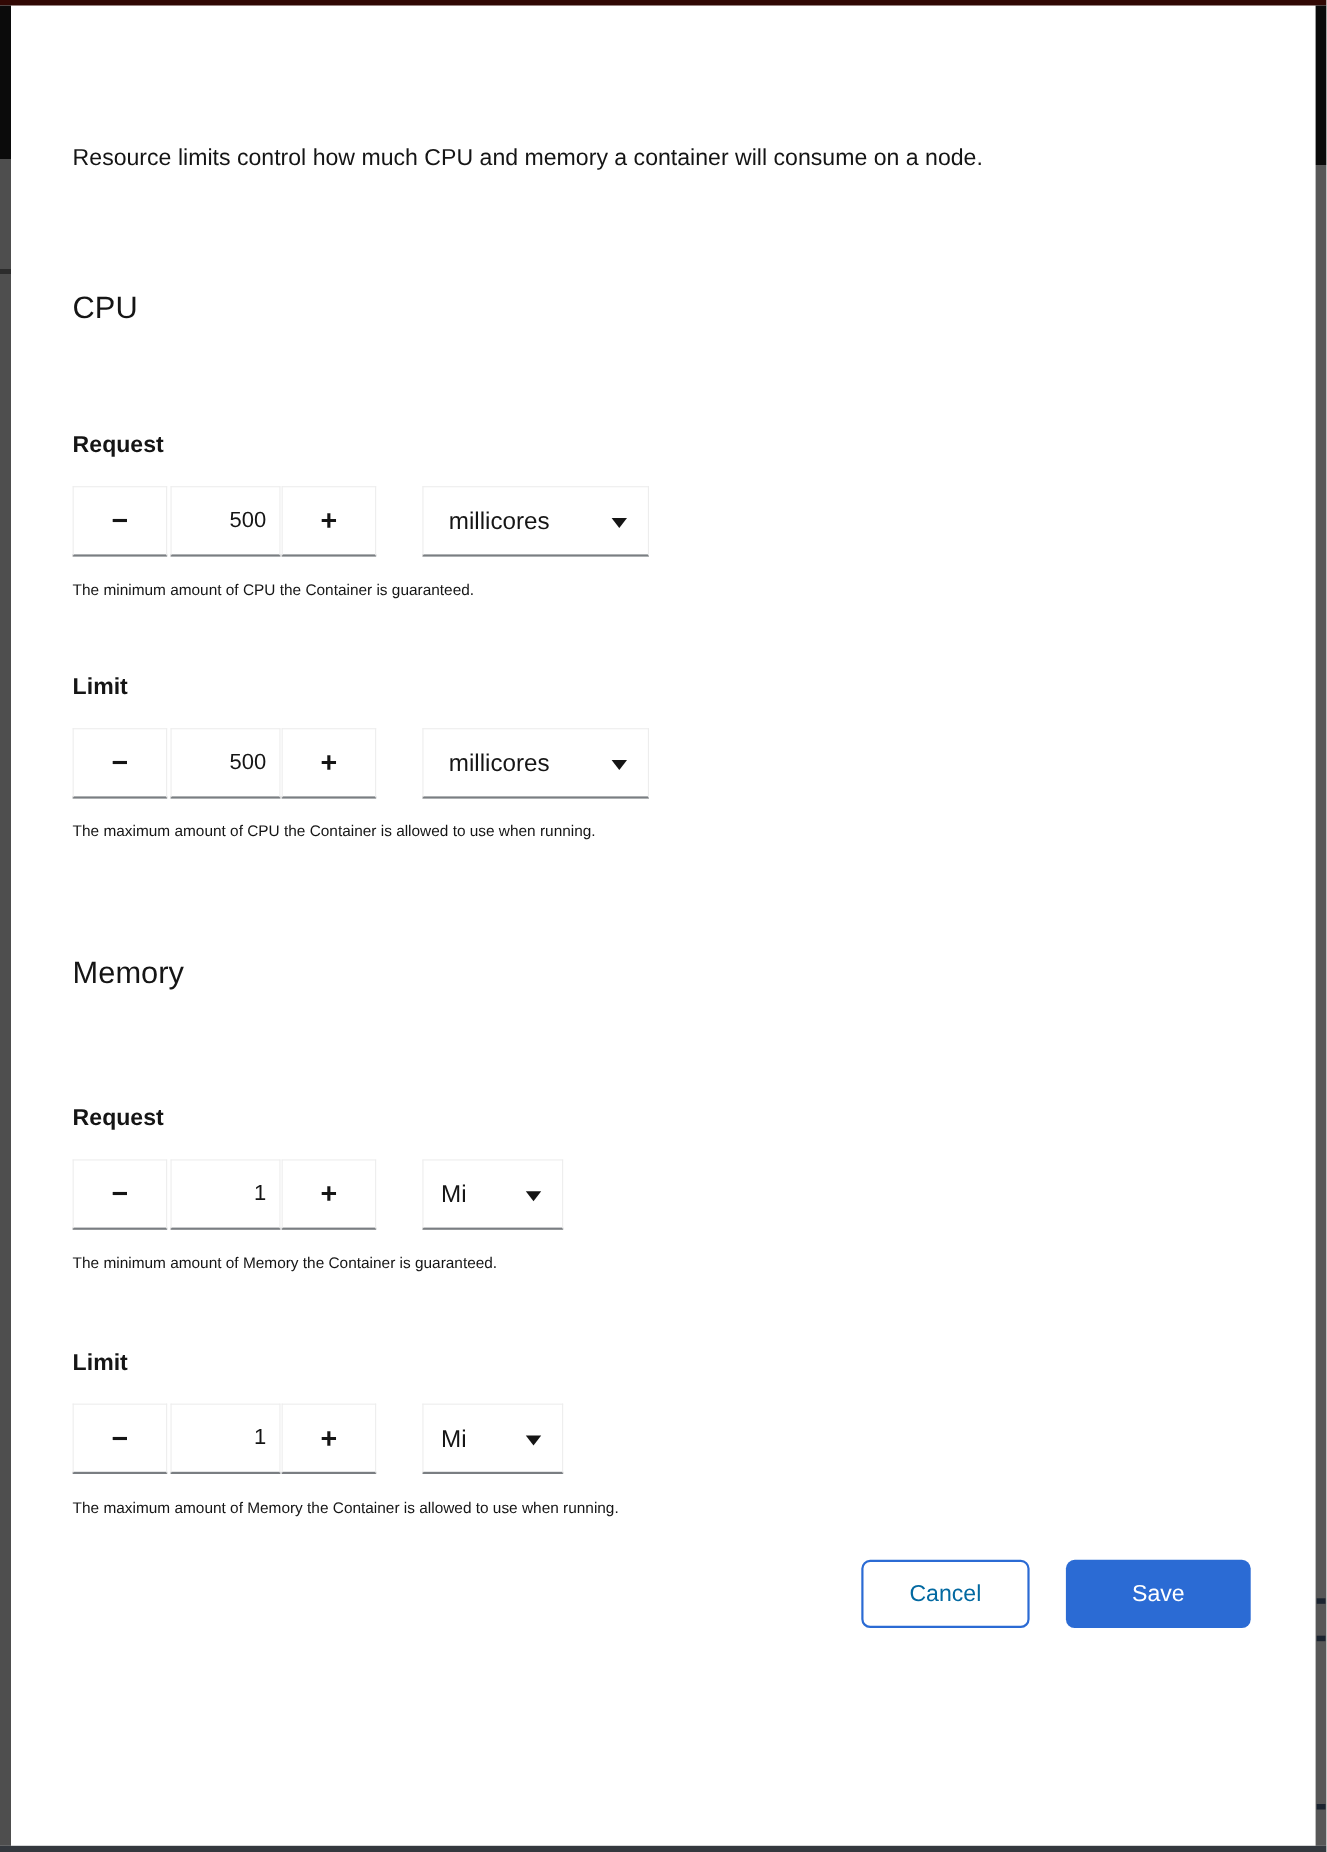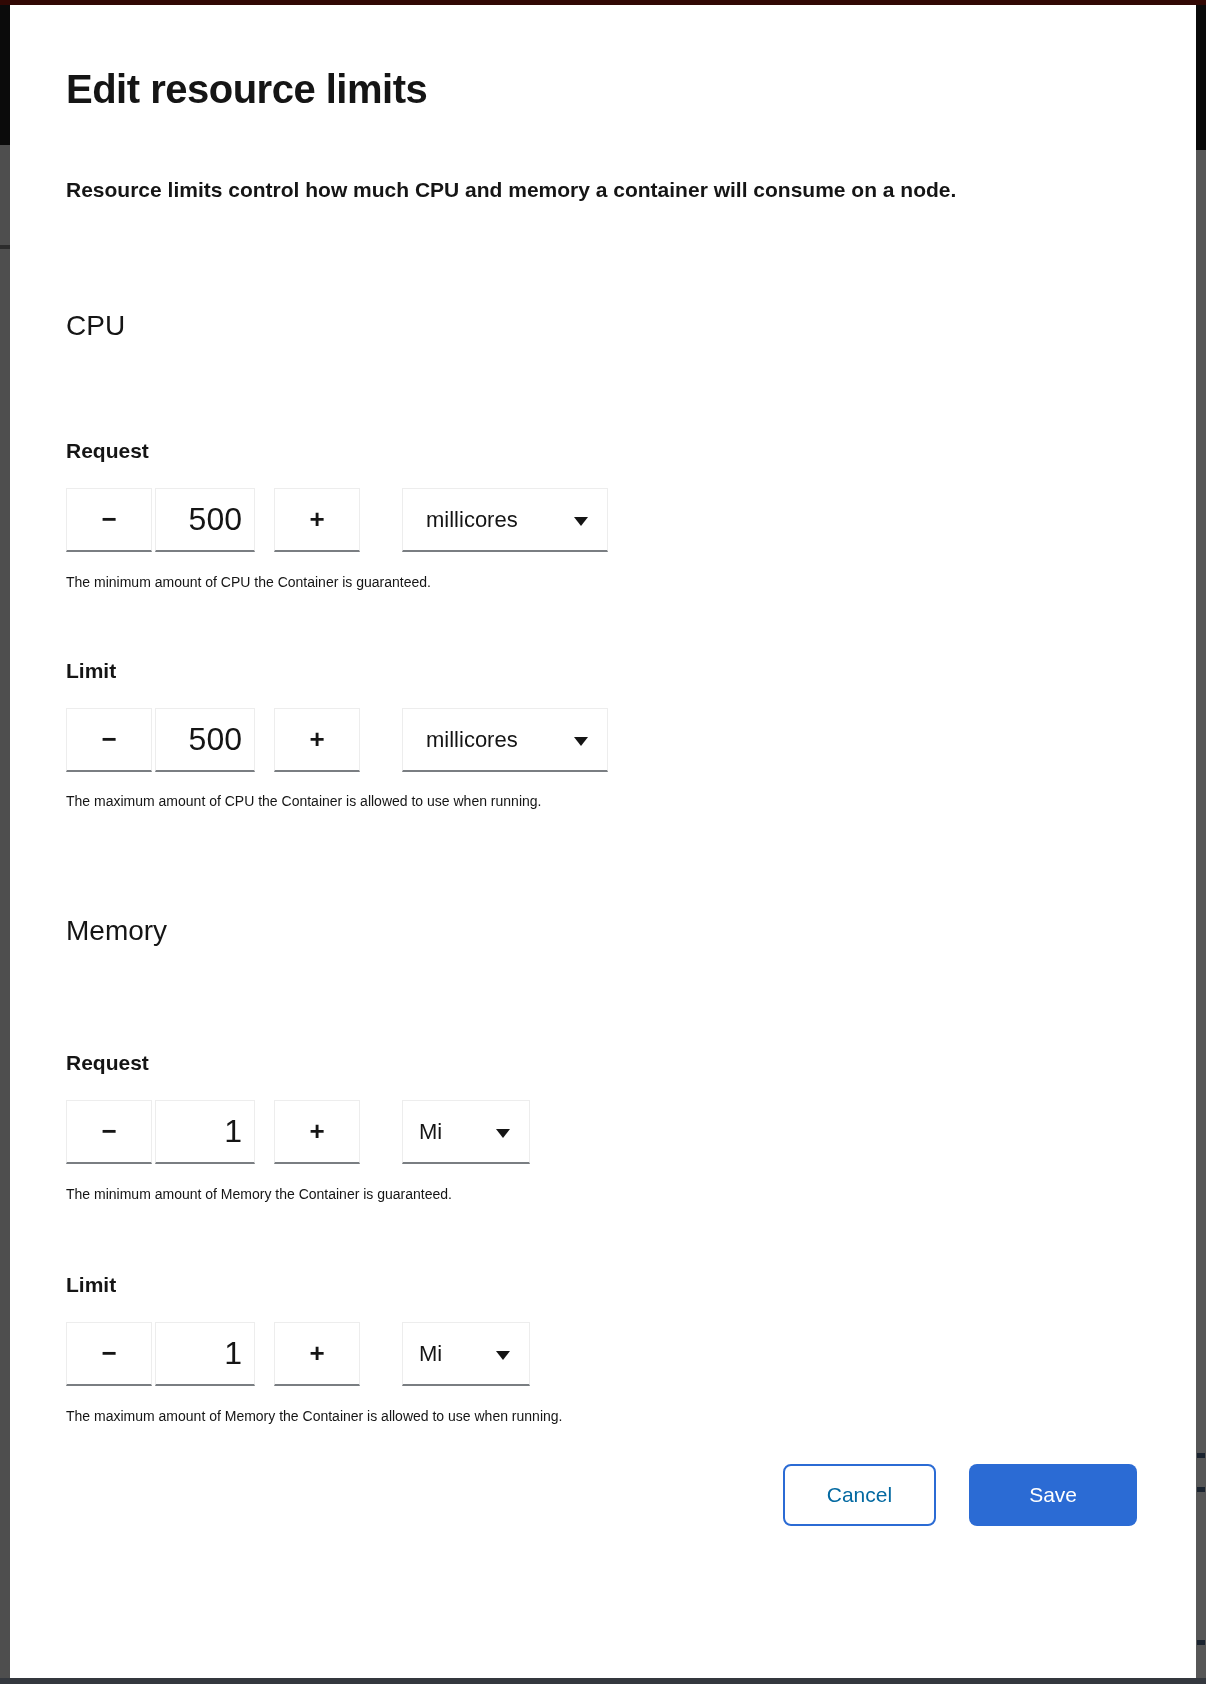--- a/index.html
+++ b/index.html
@@ -23,21 +23,21 @@
   }
   .edge-right .mark { position:absolute; left:1px; width:8px; height:5px; background:#1b2430; }
   .edge-right .m1 { top:1448px; } .edge-right .m2 { top:1482px; } .edge-right .m3 { top:1635px; }
 
   
   .modal {
     position:absolute; left:10px; right:10px; top:5px; bottom:6px;
     background:#fff; padding:61px 59px 0 56px;
   }
   .title { font-size:40px; line-height:46px; font-weight:700; letter-spacing:-0.5px; }
-  .desc  { margin-top:66px; font-size:21px; line-height:24px;font-weight:bold; }
+  .desc  { margin-top:66px; font-size:21px; line-height:24px; }
 
   .container-row { margin-top:52px; display:flex; align-items:center; height:36px; }
   .container-label { font-size:21px; }
   .badge {
     width:34px; height:34px; border-radius:50%; background:#4191e1;
     color:#fff; font-size:18px; font-weight:700;
     display:flex; align-items:center; justify-content:center;
     margin-left:18px; margin-right:16px;
   }
   .container-name { font-size:21px; }
@@ -55,21 +55,21 @@
     background:#fff; border:1px solid #ededed; border-bottom:2px solid #7a7e82;
     height:64px;
   }
   .spin-btn {
     width:86px; margin-right:3px; font-family:"Liberation Sans", sans-serif;
     font-size:26px; font-weight:700; color:#151515;
     display:flex; align-items:center; justify-content:center; cursor:pointer;
   }
   .spin-btn.plus { margin-right:0; }
   .spin-value {
-    width:100px; margin-right:19px; font-size:32px; color:#151515;
+    width:100px; margin-right:1px; font-size:20px; color:#151515;
     text-align:right; padding-right:12px; outline:none;
     font-family:"Liberation Sans", sans-serif;
   }
   .unit-select {
     position:relative; margin-left:42px; height:64px;
     background:#fff; border:1px solid #ededed; border-bottom:2px solid #7a7e82;
     display:flex; align-items:center; padding-left:16px; cursor:pointer;
   }
   .unit-wide   { width:206px;padding-left:23px; }
   .unit-narrow { width:128px; }
@@ -98,21 +98,20 @@
 <div class="edge-left"></div>
 <div class="edge-right">
   <span class="mark m1"></span>
   <span class="mark m2"></span>
   <span class="mark m3"></span>
 </div>
 <div class="edge-bottom"></div>
 
 <div class="modal">
 
-  <h1 class="title">Edit resource limits</h1>
 
   <p class="desc">Resource limits control how much CPU and memory a container will consume on a node.</p>
 
 
   <h2 class="section-heading heading-cpu">CPU</h2>
 
   <div class="field-label lbl-1">Request</div>
   <div class="num-row">
     <button class="spin-btn minus">−</button>
     <input class="spin-value" value="500" style="">

